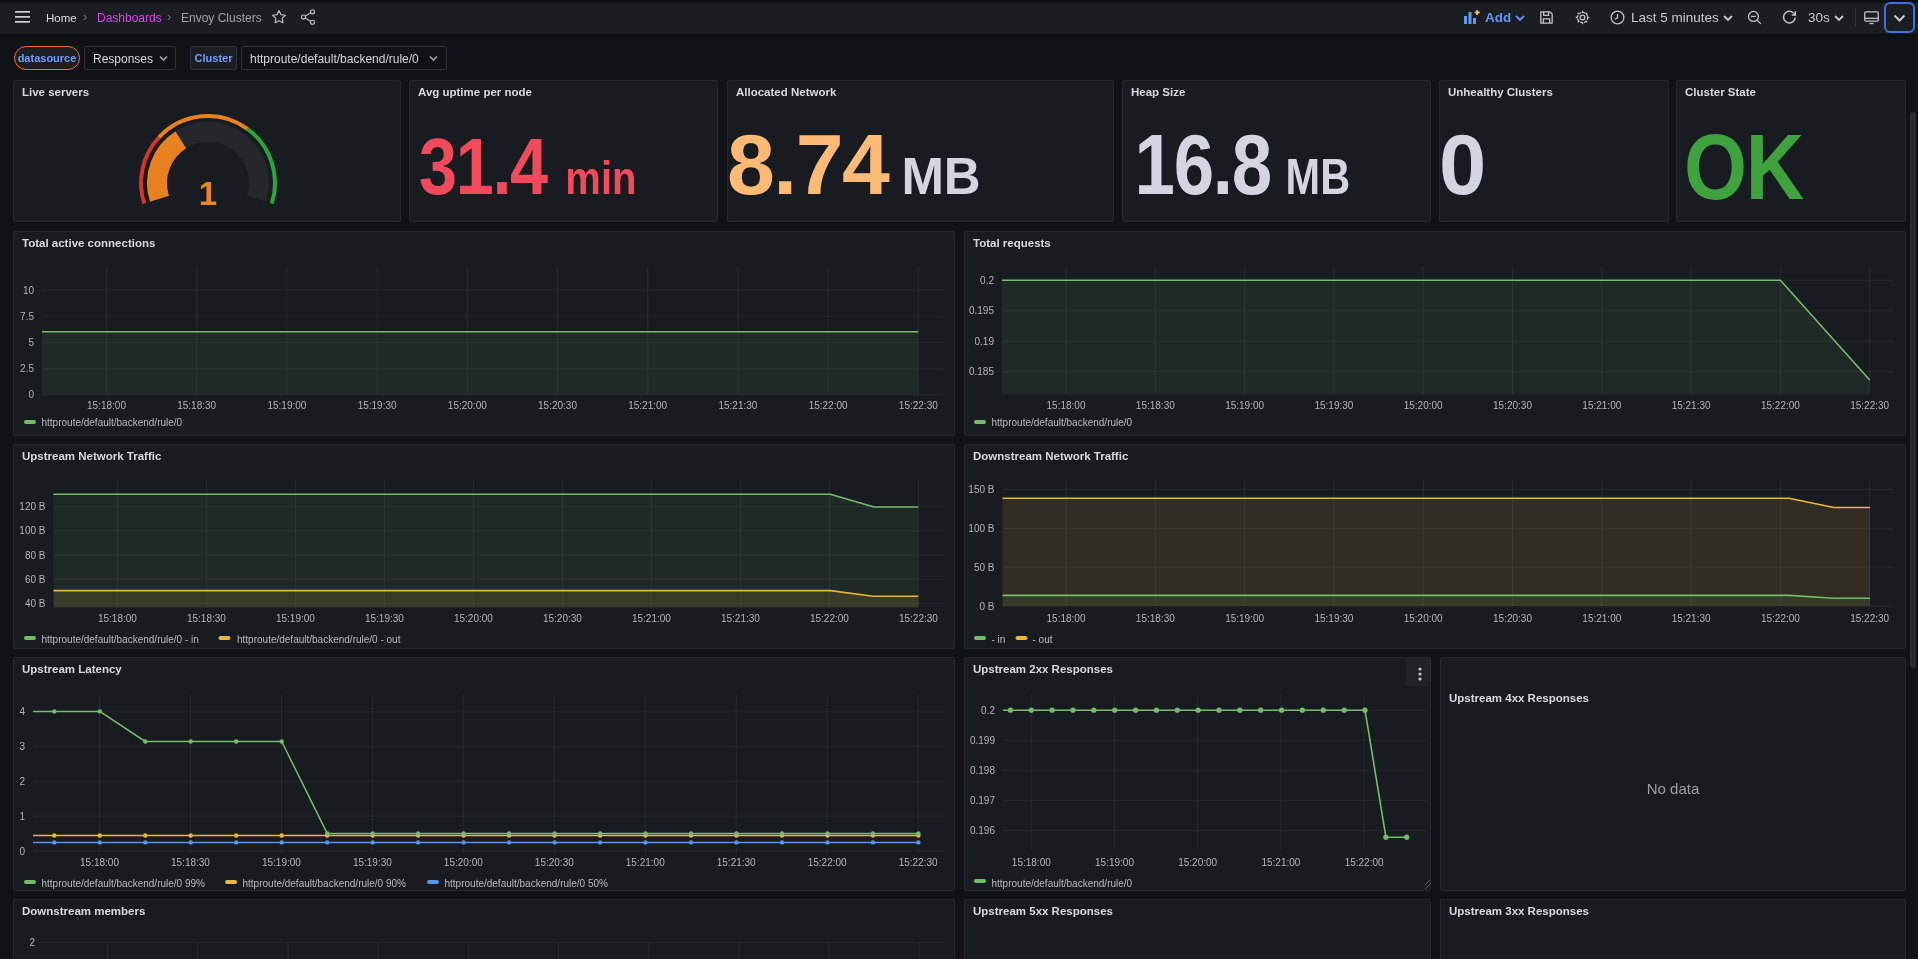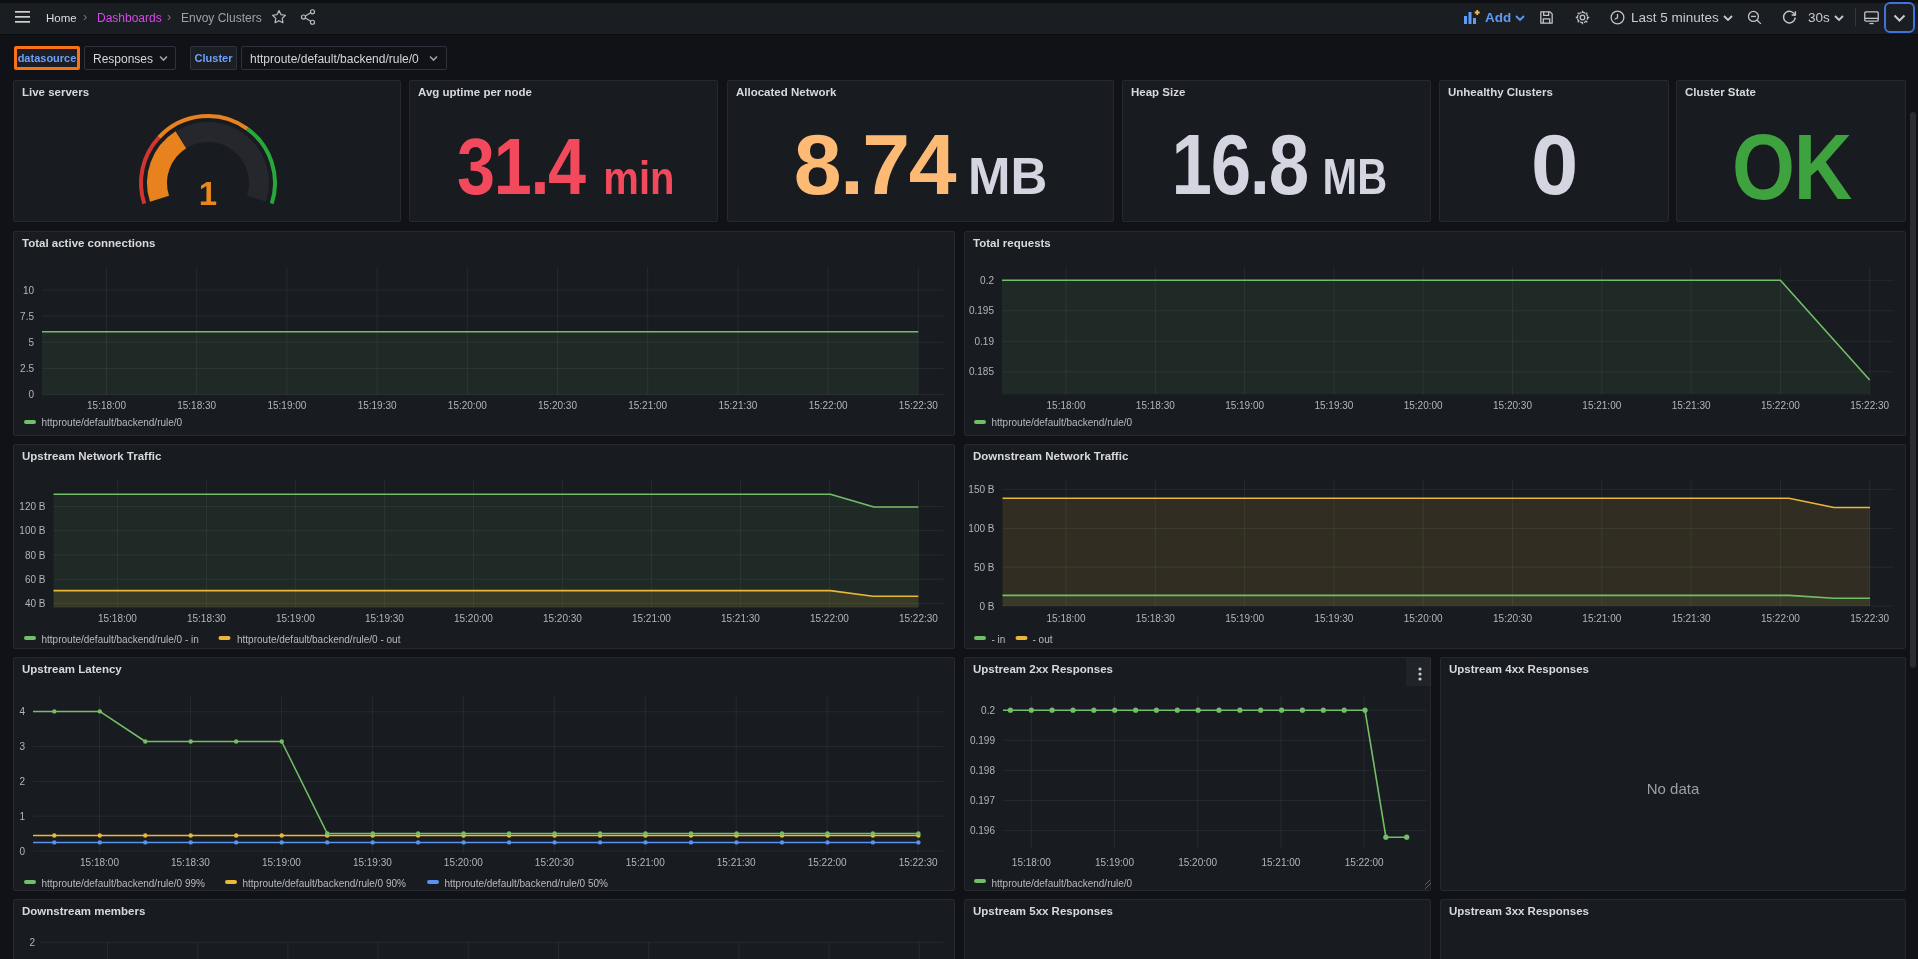--- a/index.html
+++ b/index.html
@@ -1,17 +1,17 @@
 <!DOCTYPE html>
 <html><head><meta charset="utf-8"><style>
 html,body{margin:0;padding:0;background:#111217;width:1918px;height:959px;overflow:hidden;
 font-family:"Liberation Sans",sans-serif;position:relative}
 .panel{position:absolute;background:#181b1f;border:1px solid #25282e;border-radius:2px;box-sizing:border-box}
 .pt{position:absolute;font-size:11.5px;font-weight:700;color:#d8d9dd;white-space:nowrap}
-.statv{position:absolute;display:flex;align-items:baseline;justify-content:center;white-space:nowrap}
+.statv{position:absolute;display:flex;align-items:baseline;white-space:nowrap}
 </style></head><body>
 
 <div style="position:absolute;left:0;top:0;width:1918px;height:35px;background:#1a1d21;border-bottom:1px solid #0b0c0e;box-sizing:border-box"></div>
 <div style="position:absolute;left:0;top:0;width:1918px;height:3px;background:#0e0f13"></div>
 <svg style="position:absolute;left:15px;top:9px" width="16" height="16" viewBox="0 0 16 16">
     <rect x="0" y="2" width="15" height="1.7" fill="#cfd0d4"></rect>
     <rect x="0" y="7" width="15" height="1.7" fill="#cfd0d4"></rect>
     <rect x="0" y="12" width="15" height="1.7" fill="#cfd0d4"></rect>
   </svg>
 <div style="position:absolute;left:46px;top:11.5px;font-size:11.5px;color:#dcdde1;font-weight:400">Home</div>
@@ -73,21 +73,21 @@
 <div style="position:absolute;left:1855px;top:8px;width:1px;height:18px;background:#34373d"></div>
 <svg style="position:absolute;left:1863px;top:9px" width="17" height="17" viewBox="0 0 24 24">
     <rect x="2.5" y="4" width="19" height="13" rx="1.5" fill="none" stroke="#c3c4c9" stroke-width="1.8"></rect>
     <line x1="2.5" y1="13.2" x2="21.5" y2="13.2" stroke="#c3c4c9" stroke-width="1.8"></line>
     <line x1="9" y1="20.5" x2="15" y2="20.5" stroke="#c3c4c9" stroke-width="1.8"></line>
   </svg>
 <div style="position:absolute;left:1884px;top:2px;width:31px;height:31px;border:2px solid #3d73dd;border-radius:6px;box-sizing:border-box"></div>
 <svg style="position:absolute;left:1892px;top:13px" width="15" height="10" viewBox="0 0 15 10">
     <path d="M2.5 2.5l5 5 5-5" fill="none" stroke="#c9cad0" stroke-width="2"></path>
   </svg>
-<div style="position:absolute;left:14px;top:46px;width:66px;height:24px;background:#1b1e23;border:3px solid #f97316;border-radius:2px;box-sizing:border-box;display:flex;align-items:center;justify-content:center;font-size:11px;font-weight:700;color:#6e9fff">datasource</div>
+<div style="position:absolute;left:14px;top:46px;width:66px;height:24px;background:#1b1e23;border:1px solid #f97316;border-radius:12px;box-sizing:border-box;display:flex;align-items:center;justify-content:center;font-size:11px;font-weight:700;color:#6e9fff">datasource</div>
 <div style="position:absolute;left:84px;top:46px;width:92px;height:24px;background:#111217;border:1px solid #2e323a;border-radius:2px;box-sizing:border-box"></div>
 <div style="position:absolute;left:93px;top:52px;font-size:12px;color:#d5d6da">Responses</div>
 <svg style="position:absolute;left:158px;top:54px" width="11" height="9" viewBox="0 0 11 9">
     <path d="M2 2.5l3.5 3.5L9 2.5" fill="none" stroke="#9fa2a9" stroke-width="1.6"></path>
   </svg>
 <div style="position:absolute;left:190px;top:46px;width:47px;height:24px;background:#1b1e23;border:1px solid #2e323a;border-radius:2px;box-sizing:border-box;display:flex;align-items:center;justify-content:center;font-size:11px;font-weight:700;color:#6e9fff">Cluster</div>
 <div style="position:absolute;left:241px;top:46px;width:206px;height:24px;background:#111217;border:1px solid #2e323a;border-radius:2px;box-sizing:border-box"></div>
 <div style="position:absolute;left:250px;top:52px;font-size:12px;color:#d5d6da">httproute/default/backend/rule/0</div>
 <svg style="position:absolute;left:428px;top:54px" width="11" height="9" viewBox="0 0 11 9">
     <path d="M2 2.5l3.5 3.5L9 2.5" fill="none" stroke="#9fa2a9" stroke-width="1.6"></path>
@@ -110,21 +110,21 @@
 <div class="pt" style="left:973px;top:237px">Total requests</div>
 <div class="panel" style="left:13px;top:444px;width:942px;height:205px"></div>
 <div class="pt" style="left:22px;top:450px">Upstream Network Traffic</div>
 <div class="panel" style="left:964px;top:444px;width:942px;height:205px"></div>
 <div class="pt" style="left:973px;top:450px">Downstream Network Traffic</div>
 <div class="panel" style="left:13px;top:657px;width:942px;height:234px"></div>
 <div class="pt" style="left:22px;top:663px">Upstream Latency</div>
 <div class="panel" style="left:964px;top:657px;width:467px;height:234px"></div>
 <div class="pt" style="left:973px;top:663px">Upstream 2xx Responses</div>
 <div class="panel" style="left:1440px;top:657px;width:466px;height:234px"></div>
-<div class="pt" style="left:1449px;top:663px">Upstream 4xx Responses</div>
+<div class="pt" style="left:1449px;top:692px">Upstream 4xx Responses</div>
 <div class="panel" style="left:13px;top:899px;width:942px;height:70px"></div>
 <div class="pt" style="left:22px;top:905px">Downstream members</div>
 <div class="panel" style="left:964px;top:899px;width:467px;height:70px"></div>
 <div class="pt" style="left:973px;top:905px">Upstream 5xx Responses</div>
 <div class="panel" style="left:1440px;top:899px;width:466px;height:70px"></div>
 <div class="pt" style="left:1449px;top:905px">Upstream 3xx Responses</div>
 <div class="statv" style="left:409px;top:127px;width:309px;align-items:baseline;line-height:1">
     <span style="display:inline-block;font-size:79px;font-weight:700;color:#f2495c;letter-spacing:-1.5px;transform:scaleX(0.865)">31.4</span>
     <span style="display:inline-block;font-size:46px;font-weight:700;color:#f2495c;margin-left:3px;transform:scaleX(0.87)">min</span>
   </div>

